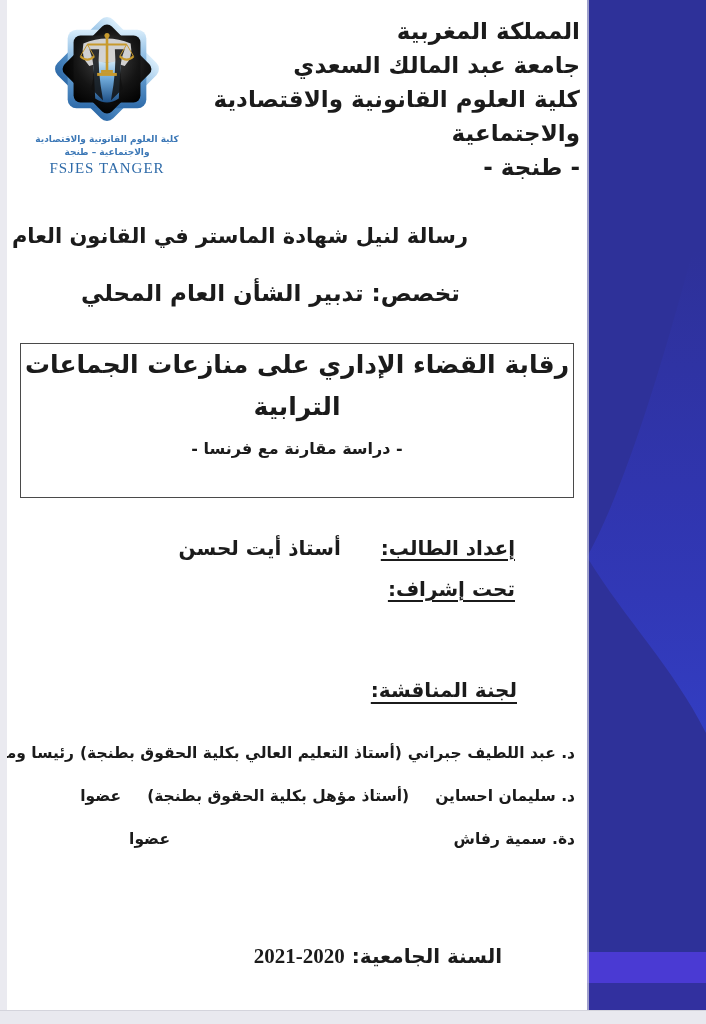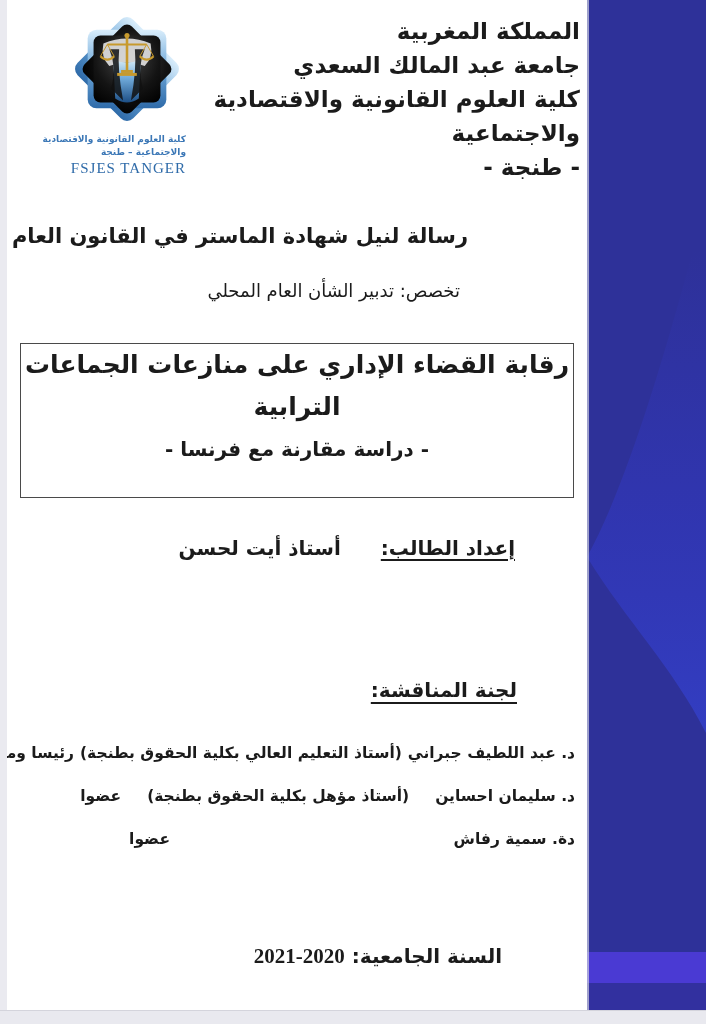--- a/index.html
+++ b/index.html
@@ -13,38 +13,38 @@
   .edge-bottom{position:absolute;left:0;bottom:0;width:706px;height:13px;background:#e9e9ef;border-top:1px solid #d4d4dc;z-index:5;}
 
   
   .band{position:absolute;top:0;right:0;width:119px;height:1011px;background:#2e3199;overflow:hidden;z-index:1;}
   .band .seamlight{position:absolute;left:0;top:0;width:119px;height:1011px;}
   .band .strip-purple{position:absolute;left:0;top:952px;width:119px;height:31px;background:#4a3ad3;}
   .band .strip-dark{position:absolute;left:0;top:983px;width:119px;height:28px;background:#32309f;}
   .band .band-edge{position:absolute;left:0;top:0;width:2px;height:1011px;background:#cfd0e0;opacity:.7;}
 
   
-  .logo{position:absolute;left:28px;top:10px;width:158px;text-align:right;z-index:2;}
+  .logo{position:absolute;left:28px;top:10px;width:158px;text-align:center;z-index:2;}
   .logo .caption{direction:rtl;font-size:9px;font-weight:bold;color:#3b77b6;line-height:11px;margin-top:2px;}
   .logo .latin{font-family:"Liberation Serif",serif;font-size:15px;color:#2f6ba9;letter-spacing:1px;margin-top:2px;}
 
   
   .header{position:absolute;top:14px;left:150px;width:430px;text-align:right;direction:rtl;
           font-size:23px;font-weight:bold;line-height:34px;z-index:2;}
 
   .degree-line{position:absolute;top:224px;right:238px;direction:rtl;white-space:nowrap;
                font-size:21px;font-weight:bold;z-index:2;}
   .spec-line{position:absolute;top:280px;right:246px;direction:rtl;white-space:nowrap;
-             font-size:18px;font-weight:normal;z-index:2;}
+             font-size:23px;font-weight:bold;z-index:2;}
 
   
   .title-box{position:absolute;left:20px;top:343px;width:554px;height:155px;border:1.5px solid #4a4a4a;
              box-sizing:border-box;text-align:center;direction:rtl;z-index:2;}
   .title-box .t1{font-size:25px;font-weight:bold;line-height:42px;}
-  .title-box .t2{font-size:20px;font-weight:bold;line-height:42px;}
+  .title-box .t2{font-size:16px;font-weight:bold;line-height:42px;}
 
   
   .prep{position:absolute;top:536px;right:191px;direction:rtl;z-index:2;}
   .prep .row{display:flex;direction:rtl;align-items:baseline;column-gap:40px;margin-bottom:17px;white-space:nowrap;}
   .prep .lbl{font-size:20px;font-weight:bold;text-decoration:underline;text-underline-offset:4px;text-decoration-thickness:2px;}
   .prep .val{font-size:20px;font-weight:bold;}
 
   
   .committee-heading{position:absolute;top:678px;right:189px;direction:rtl;font-size:20px;font-weight:bold;
                      text-decoration:underline;text-underline-offset:5px;text-decoration-thickness:2px;z-index:2;}
@@ -147,20 +147,21 @@
   <div class="t1">رقابة القضاء الإداري على منازعات الجماعات الترابية</div>
   <div class="t2">- دراسة مقارنة مع فرنسا -</div>
 </div>
 
 <div class="prep">
   <div class="row">
     <span class="lbl">إعداد الطالب:</span>
     <span class="val">أستاذ أيت لحسن</span>
   </div>
   <div class="row">
+    <span class="lbl">تحت إشراف:</span>
   </div>
 </div>
 
 <div class="committee-heading">لجنة المناقشة:</div>
 
 <div class="committee">
   <div class="crow g1">
     <span>د. عبد اللطيف جبراني</span>
     <span>(أستاذ التعليم العالي بكلية الحقوق بطنجة)</span>
     <span class="role">رئيسا ومشرفا</span>

